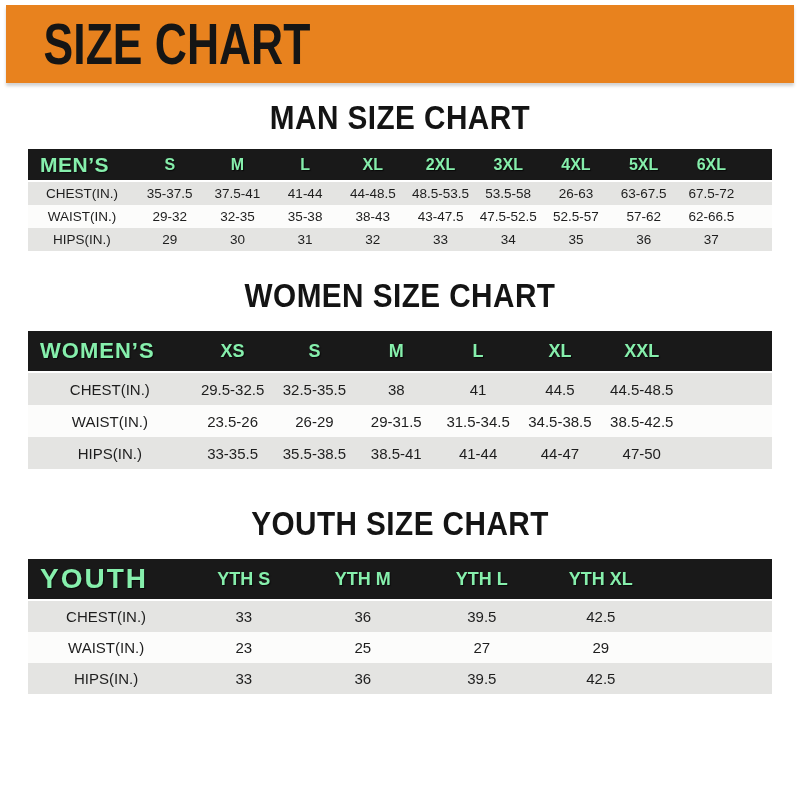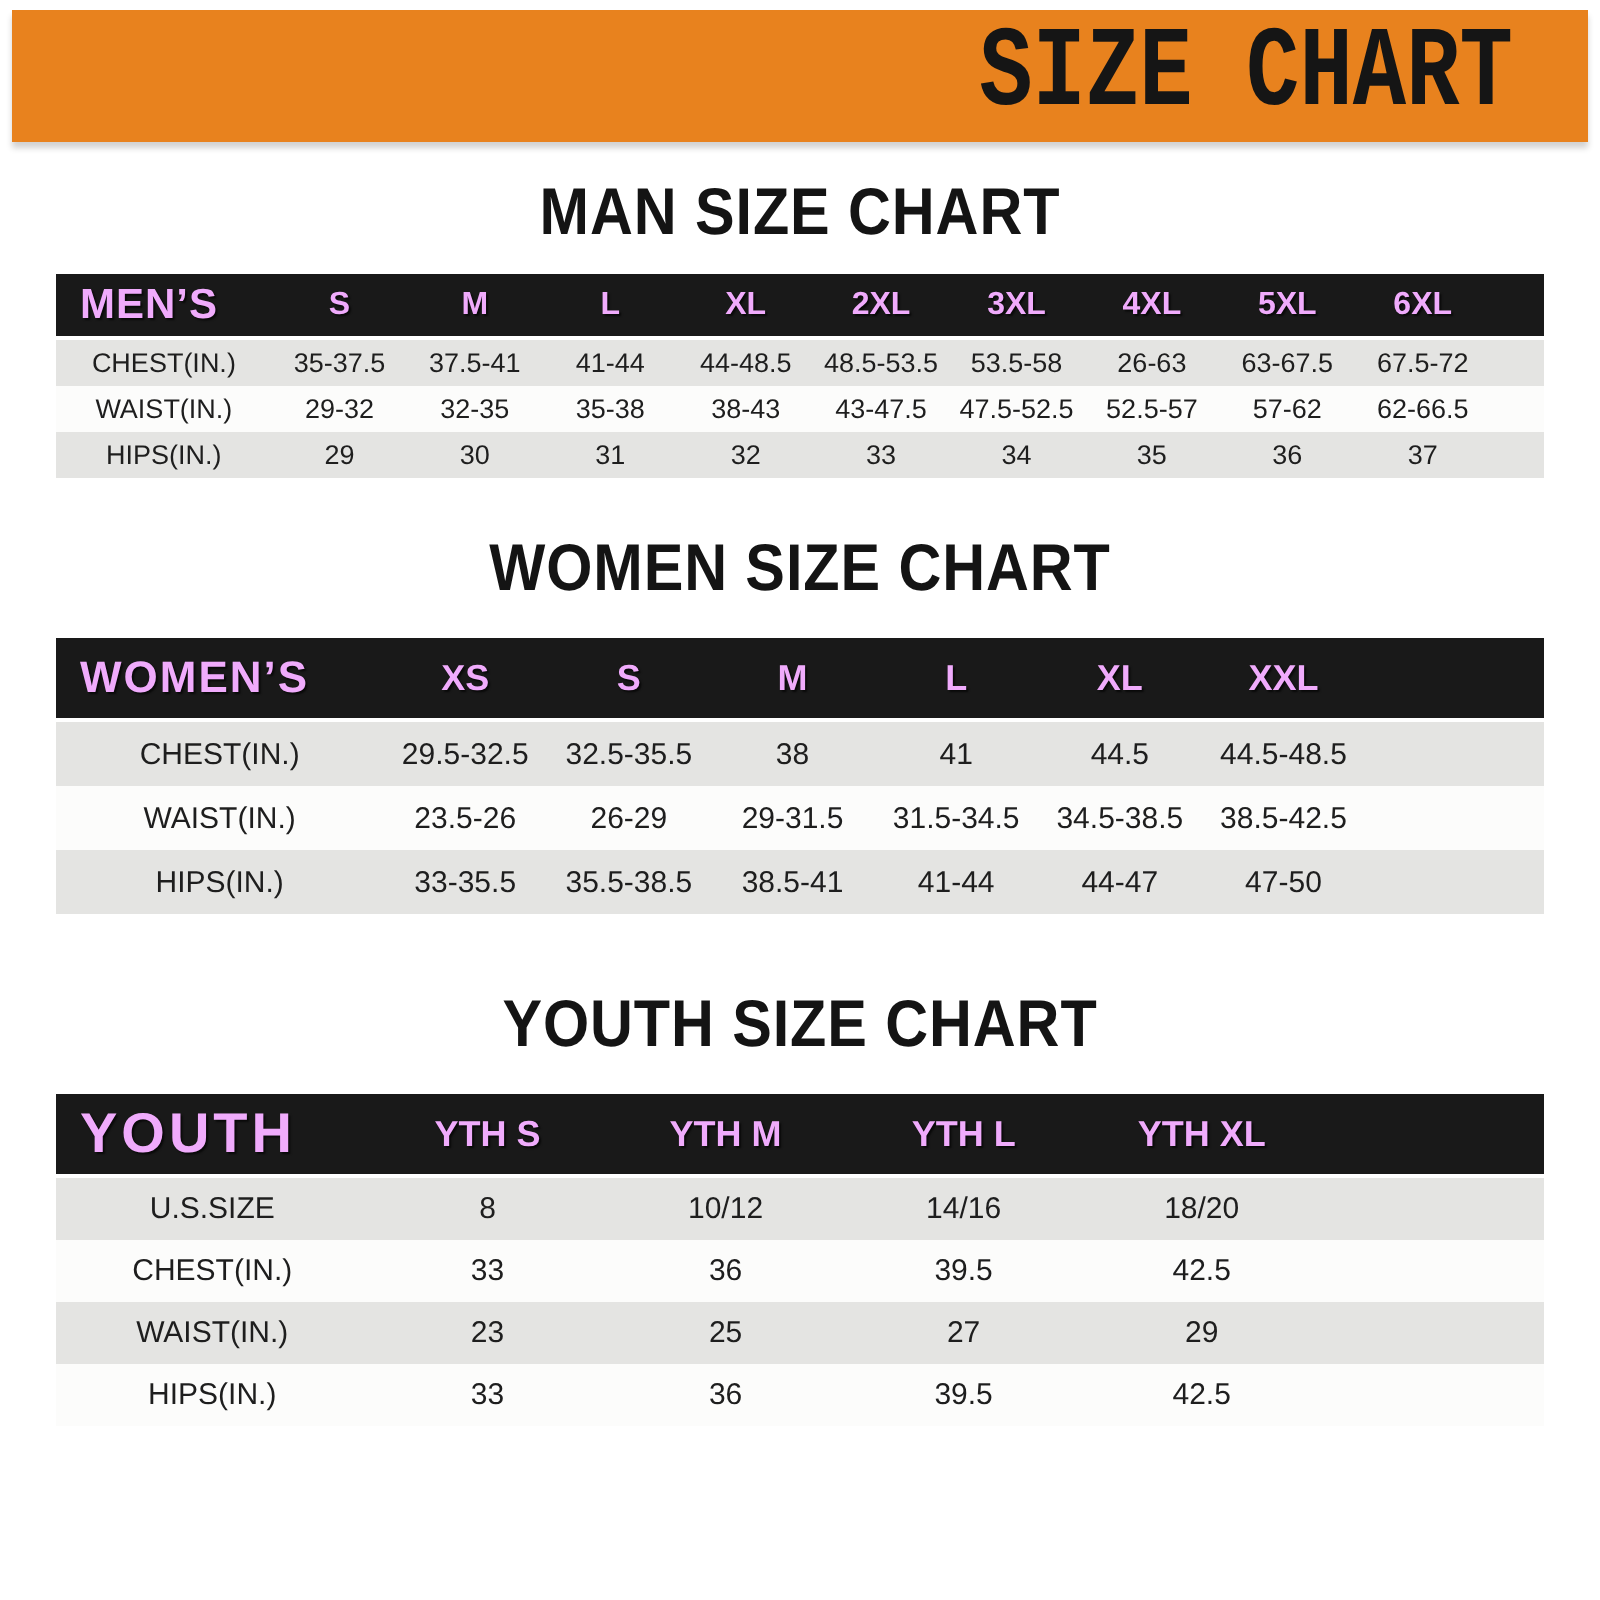--- a/index.html
+++ b/index.html
@@ -5,25 +5,24 @@
   html,body{margin:0;padding:0;}
   body{
     width:800px;height:800px;overflow:hidden;background:#ffffff;
     font-family:"Liberation Sans", sans-serif;
     -webkit-font-smoothing:antialiased;
   }
   .page{position:relative;width:800px;height:800px;background:#ffffff;}
 
   
   .banner{
-    margin:5px 6px 0 6px;height:66px;
+    margin:5px 6px 0 6px;height:78px;
     background:var(--banner-bg,#E8821E);
-    display:flex;align-items:center;justify-content:flex-end;
+    display:flex;align-items:center;justify-content:flex-start;
     box-shadow:0 3px 3px rgba(0,0,0,0.18);
-    font-family:Liberation Mono, monospace;
   }
   .banner h1{
     margin:0;font-size:57px;font-weight:700;color:#151515;
     letter-spacing:0px;white-space:nowrap;
     transform:scaleX(0.78);transform-origin:50% 50%;
   }
 
   
   .section-heading{
     margin:0;text-align:center;font-weight:700;color:#141414;
@@ -38,21 +37,21 @@
   
   .size-table{
     width:744px;margin:0 28px;border-collapse:collapse;table-layout:fixed;
   }
   .section-man   .size-table{margin-top:14px;}
   .section-women .size-table{margin-top:18px;}
   .section-youth .size-table{margin-top:18px;}
 
   .size-table thead th{
     background:var(--header-bg,#191919);
-    color:#f0abfc;font-weight:700;text-align:center;vertical-align:middle;
+    color:#86efac;font-weight:700;text-align:center;vertical-align:middle;
     padding:0;border-bottom:2px solid #ffffff;
     text-shadow:1px 1px 1px rgba(0,0,0,0.65);
     white-space:nowrap;
   }
   .size-table thead th.corner-label{text-align:left;padding-left:12px;}
 
   .size-table td{
     text-align:center;vertical-align:middle;color:#1e1e1e;padding:0;
     white-space:nowrap;
   }
@@ -250,28 +249,20 @@
               <th class="corner-label">YOUTH</th>
               <th class="col-header">YTH S</th>
               <th class="col-header">YTH M</th>
               <th class="col-header">YTH L</th>
               <th class="col-header">YTH XL</th>
               <th class="filler"></th>
             </tr>
           </thead>
           <tbody>
             <tr>
-              <td class="row-label">U.S.SIZE</td>
-              <td class="value">8</td>
-              <td class="value">10/12</td>
-              <td class="value">14/16</td>
-              <td class="value">18/20</td>
-              <td class="filler"></td>
-            </tr>
-            <tr>
               <td class="row-label">CHEST(IN.)</td>
               <td class="value">33</td>
               <td class="value">36</td>
               <td class="value">39.5</td>
               <td class="value">42.5</td>
               <td class="filler"></td>
             </tr>
             <tr>
               <td class="row-label">WAIST(IN.)</td>
               <td class="value">23</td>

